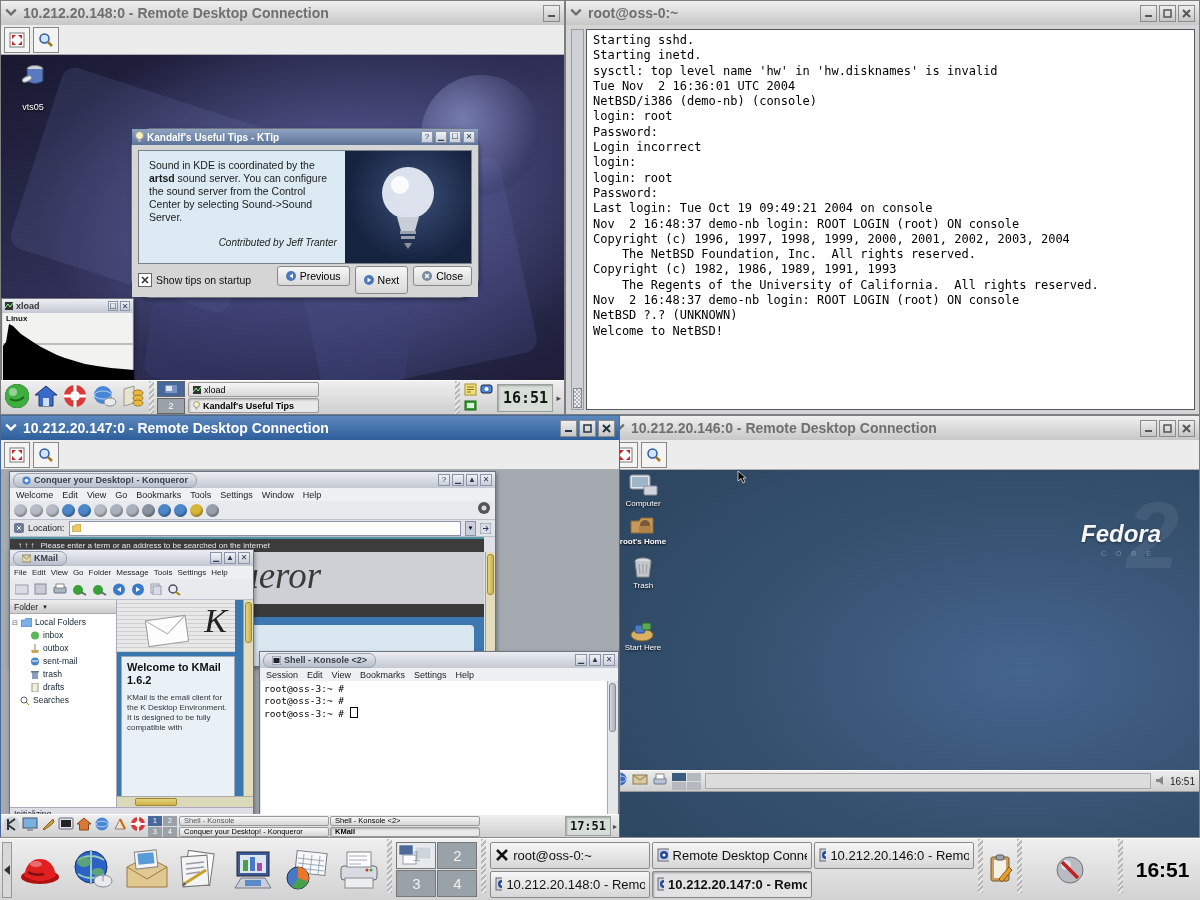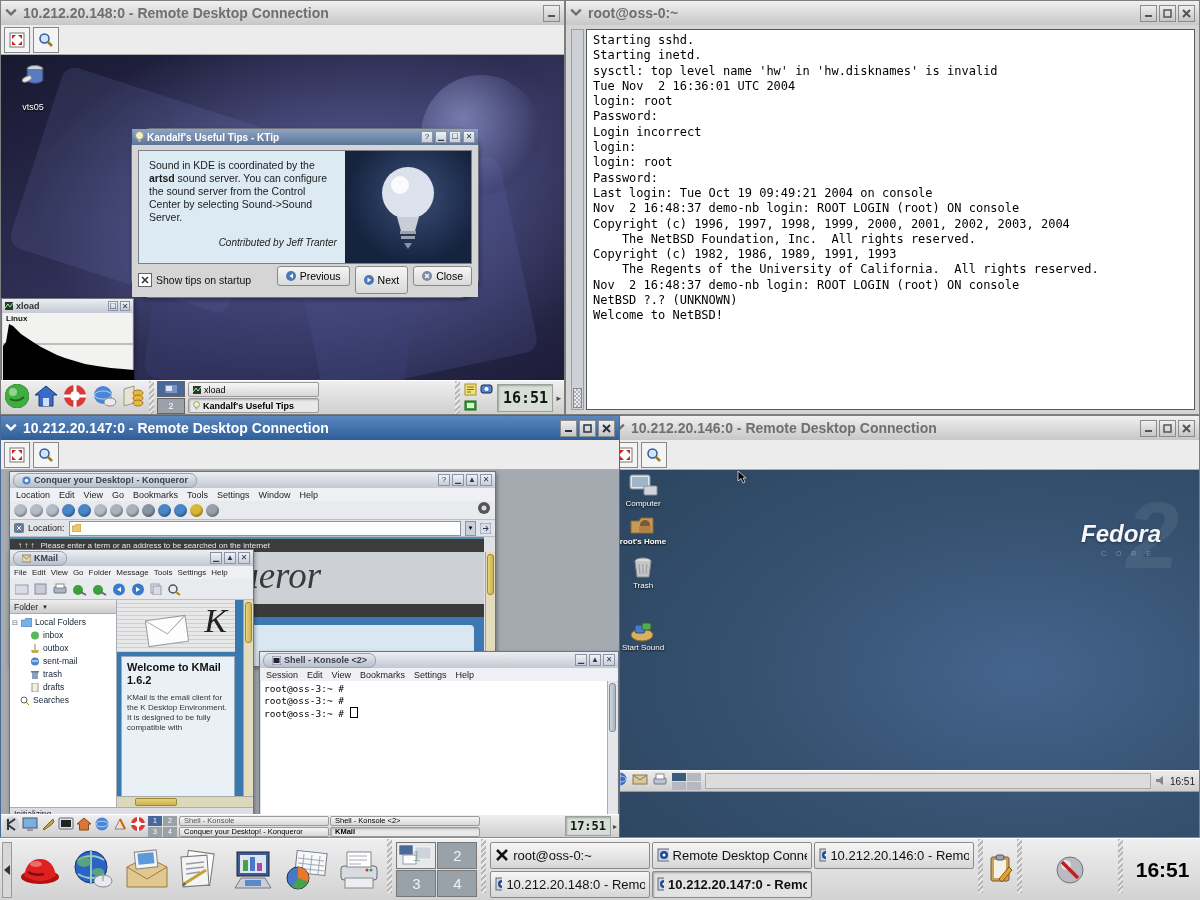--- a/index.html
+++ b/index.html
@@ -180,21 +180,21 @@
             <path d="M8 8 L9 18 M12 8 L12 18 M16 8 L15 18" stroke="#999"></path>
           </svg>
         <div class="fedlabel">Trash</div>
       </div>
       <div class="fedicon" style="left:6px;top:150px;">
         <svg width="28" height="22">
             <ellipse cx="13" cy="15" rx="11" ry="6" fill="#d8b060" stroke="#8a6a30"></ellipse>
             <rect x="6" y="5" width="10" height="8" rx="2" fill="#4a7ac8" stroke="#2a4a88"></rect>
             <rect x="13" y="3" width="9" height="7" rx="2" fill="#58a858" stroke="#2a6a2a"></rect>
           </svg>
-        <div class="fedlabel">Start Sound</div>
+        <div class="fedlabel">Start Here</div>
       </div>
 
       <div class="abs" style="left:0;top:300px;width:100%;height:22px;background:linear-gradient(#ececec,#cfcfcf);border-top:1px solid #fff;border-bottom:1px solid #999;display:flex;align-items:center;gap:4px;padding:0 4px;box-sizing:border-box;">
         <span><svg width="15" height="15">
               <circle cx="7" cy="7" r="6.5" fill="#3a6ac0"></circle>
               <ellipse cx="7" cy="7" rx="6" ry="3" fill="none" stroke="rgba(255,255,255,.6)"></ellipse>
               <line x1="7" y1="1" x2="7" y2="13" stroke="rgba(255,255,255,.6)"></line>
             </svg></span>
         <span><svg width="16" height="13">
               <rect x="1" y="2" width="14" height="9" fill="#d8c8a0" stroke="#8a7a50"></rect>
@@ -452,20 +452,21 @@
       <div class="osssb">
           <div class="ossthumb"></div>
         </div>
       <div class="ossframe">
         <div class="abs" style="left:6px;top:3px;right:2px;bottom:2px;">
           <div class="ossline">Starting sshd.</div>
           <div class="ossline">Starting inetd.</div>
           <div class="ossline">sysctl: top level name 'hw' in 'hw.disknames' is invalid</div>
           <div class="ossline">Tue Nov  2 16:36:01 UTC 2004</div>
           <div class="ossline"></div>
+          <div class="ossline">NetBSD/i386 (demo-nb) (console)</div>
           <div class="ossline"></div>
           <div class="ossline">login: root</div>
           <div class="ossline">Password:</div>
           <div class="ossline">Login incorrect</div>
           <div class="ossline">login:</div>
           <div class="ossline">login: root</div>
           <div class="ossline">Password:</div>
           <div class="ossline">Last login: Tue Oct 19 09:49:21 2004 on console</div>
           <div class="ossline">Nov  2 16:48:37 demo-nb login: ROOT LOGIN (root) ON console</div>
           <div class="ossline">Copyright (c) 1996, 1997, 1998, 1999, 2000, 2001, 2002, 2003, 2004</div>
@@ -532,21 +533,21 @@
               <span>Conquer your Desktop! - Konqueror</span>
             </span>
           <span class="kbtns">
             <span class="kbtn">?</span>
             <span class="kbtn">▁</span>
             <span class="kbtn">▲</span>
             <span class="kbtn">✕</span>
           </span>
         </div>
         <div class="kmenu" style="top:16px;">
-          <span>Location</span>
+          <span>Welcome</span>
           <span>Edit</span>
           <span>View</span>
           <span>Go</span>
           <span>Bookmarks</span>
           <span>Tools</span>
           <span>Settings</span>
           <span>Window</span>
           <span>Help</span>
         </div>
         <div class="abs" style="left:0;right:0;top:29px;height:19px;background:#e8eaee;border-bottom:1px solid #b9bec8;display:flex;align-items:center;gap:3px;padding:0 4px;box-sizing:border-box;">

